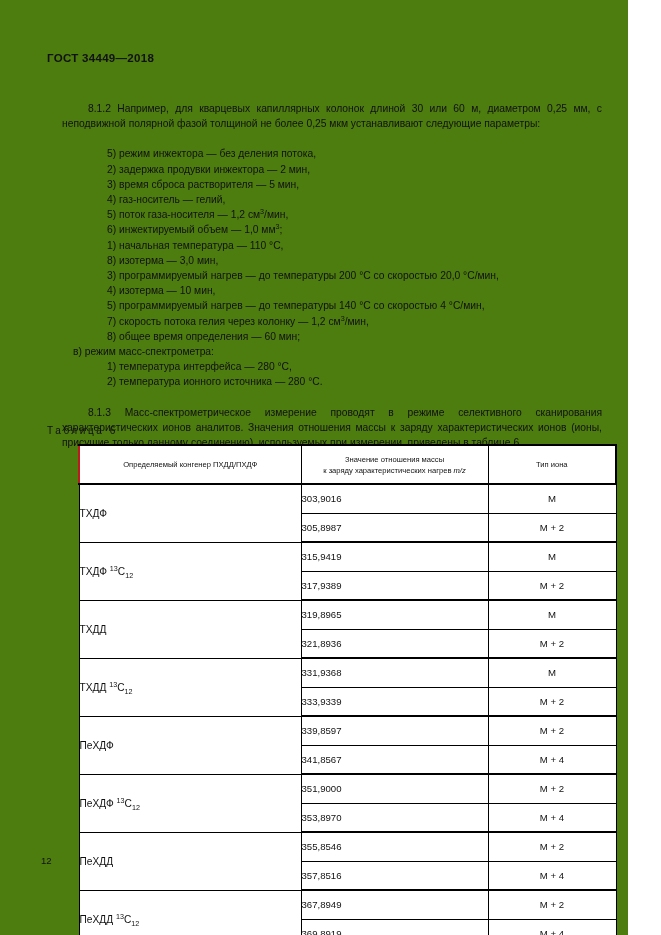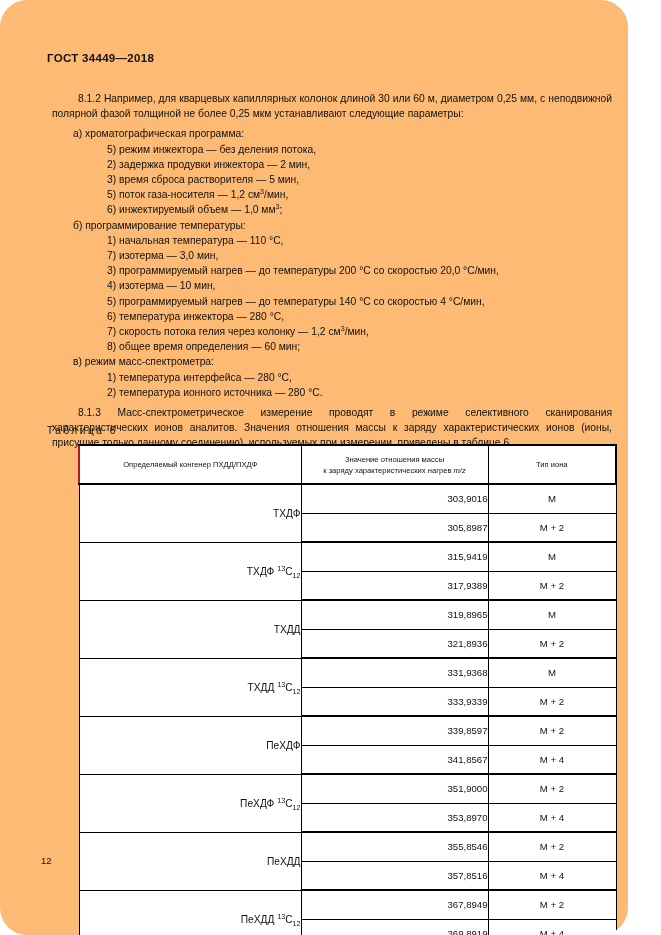--- a/index.html
+++ b/index.html
@@ -9,24 +9,23 @@
     background: #ffffff;
   }
   body {
     font-family: "Liberation Sans", sans-serif;
     color: #111111;
   }
   .page {
     position: relative;
     width: 628px;
     height: 935px;
-    background: #fdba74;
+    background: #4d7c0f;
     overflow: hidden;
     box-sizing: border-box;
-    border-radius: 27px;
   }
   
   .doc-header {
     position: absolute;
     top: 52px;
     left: 47px;
     font-size: 11.5px;
     font-weight: bold;
     letter-spacing: 0.3px;
   }
@@ -35,21 +34,21 @@
     position: absolute;
     top: 86px;
     left: 47px;
     width: 570px;
     font-size: 10.3px;
     line-height: 15.2px;
   }
   .para {
     text-align: justify;
     text-indent: 26px;
-    margin: 5px;
+    margin: 15px;
   }
   .para.last-line-left {
     text-align-last: left;
   }
   .lvl-a {
     margin: 0;
     padding-left: 26px;
   }
   .lvl-1 {
     margin: 0;
@@ -114,30 +113,30 @@
   }
   table.ion-table thead th.first {
     border-left: 2px solid #b91c1c;
   }
   table.ion-table thead th.lastcol {
     border-right: 2px solid #000;
     margin-left: 12px;
   }
   td.name-cell {
     font-size: 10.2px;
-    text-align: right;
+    text-align: left;
     padding: 0 0 0 8px;
     height: 55px;
     border-left: 2px solid #000;
     border-top: 2px solid #000;
     border-bottom: 2px solid #000;
   }
   td.val-cell {
     font-size: 9.6px;
-    text-align: right;
+    text-align: left;
     height: 27.5px;
   }
   td.type-cell {
     font-size: 9.6px;
     text-align: center;
     height: 27.5px;
     border-right: 2px solid #000;
   }
   tr.grp-top td.val-cell,
   tr.grp-top td.type-cell {
@@ -159,36 +158,34 @@
 <body>
 
 <div class="page">
 
   <div class="doc-header">ГОСТ 34449—2018</div>
 
   <div class="body-block">
 
     <p class="para last-line-left">8.1.2 Например, для кварцевых капиллярных колонок длиной 30 или 60 м, диаметром 0,25 мм, с неподвижной полярной фазой толщиной не более 0,25 мкм устанавливают следующие параметры:</p>
 
-    <div class="lvl-a">а) хроматографическая программа:</div>
 
     <div class="lvl-1">5) режим инжектора — без деления потока,</div>
     <div class="lvl-1">2) задержка продувки инжектора — 2 мин,</div>
     <div class="lvl-1">3) время сброса растворителя — 5 мин,</div>
+    <div class="lvl-1">4) газ-носитель — гелий,</div>
     <div class="lvl-1">5) поток газа-носителя — 1,2 см<span class="sup">3</span>/мин,</div>
     <div class="lvl-1">6) инжектируемый объем — 1,0 мм<span class="sup">3</span>;</div>
 
-    <div class="lvl-a">б) программирование температуры:</div>
 
     <div class="lvl-1">1) начальная температура — 110 °С,</div>
-    <div class="lvl-1">7) изотерма — 3,0 мин,</div>
+    <div class="lvl-1">8) изотерма — 3,0 мин,</div>
     <div class="lvl-1">3) программируемый нагрев — до температуры 200 °С со скоростью 20,0 °С/мин,</div>
     <div class="lvl-1">4) изотерма — 10 мин,</div>
     <div class="lvl-1">5) программируемый нагрев — до температуры 140 °С со скоростью 4 °С/мин,</div>
-    <div class="lvl-1">6) температура инжектора — 280 °С,</div>
     <div class="lvl-1">7) скорость потока гелия через колонку — 1,2 см<span class="sup">3</span>/мин,</div>
     <div class="lvl-1">8) общее время определения — 60 мин;</div>
 
     <div class="lvl-a">в) режим масс-спектрометра:</div>
 
     <div class="lvl-1">1) температура интерфейса — 280 °С,</div>
     <div class="lvl-1">2) температура ионного источника — 280 °С.</div>
 
     <p class="para last-line-left">8.1.3 Масс-спектрометрическое измерение проводят в режиме селективного сканирования характеристических ионов аналитов. Значения отношения массы к заряду характеристических ионов (ионы, присущие только данному соединению), используемых при измерении, приведены в таблице 6.</p>
   </div>

